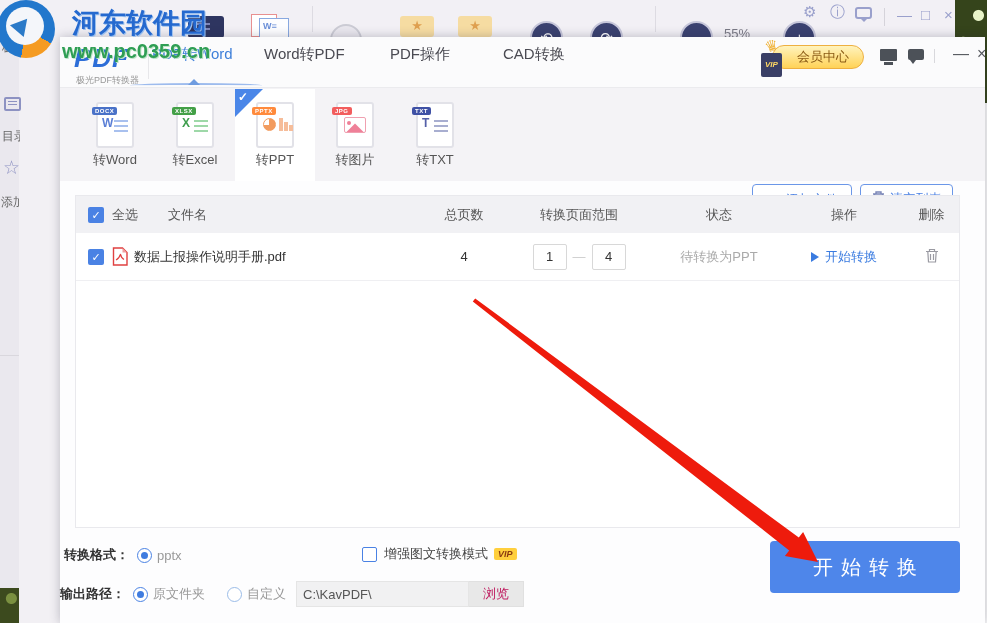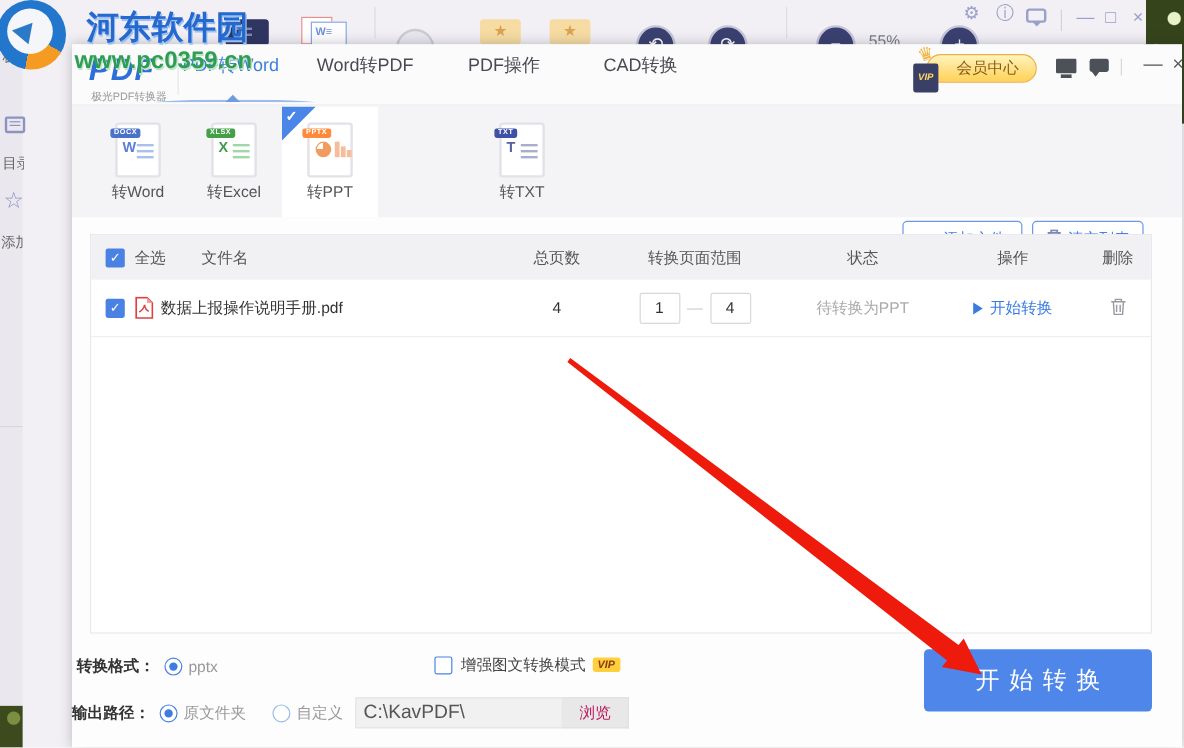--- a/index.html
+++ b/index.html
@@ -119,21 +119,21 @@
   .opt-label { color:#333; font-weight:bold; margin-right:8px; }
   .radio { width:15px; height:15px; border-radius:50%; background:#fff; margin-right:5px; position:relative; flex:none; }
   .radio.sel { border:1px solid #4a82e4; }
   .radio.sel::after { content:""; position:absolute; left:3px; top:3px; width:7px; height:7px; border-radius:50%; background:#3f7ce0; }
   .radio.unsel { border:1px solid #9bbce8; }
   .opt-grey { color:#999; margin-right:22px; }
   .enhance-group { position:absolute; left:302px; top:508px; display:flex; align-items:center; font-size:13px; }
   .cb-empty { width:15px; height:15px; border:1px solid #4a82e4; border-radius:2px; background:#fff; margin-right:7px; flex:none; }
   .enhance-label { color:#444; margin-right:6px; }
   .vip-mini { background:#ffcf3d; color:#8a3a10; font-size:9px; font-style:italic; font-weight:bold; padding:1px 4px; border-radius:2px; }
-  .path-input { width:173px; height:26px; background:#f1f1f2; border:1px solid #e5e5e5; color:#555; font-size:16px; padding:0 6px; font-family:"Liberation Sans",sans-serif; }
+  .path-input { width:173px; height:26px; background:#f1f1f2; border:1px solid #e5e5e5; color:#555; font-size:13px; padding:0 6px; font-family:"Liberation Sans",sans-serif; }
   .browse-btn { width:55px; height:26px; background:#e8e8e8; border:1px solid #e0e0e0; border-left:none; color:#be185d; font-size:13px; text-align:center; line-height:24px; }
   .convert-btn { position:absolute; left:710px; top:504px; width:190px; height:52px; background:#4e86ea; border-radius:4px; color:#fff; font-size:20px; text-align:center; line-height:52px; letter-spacing:8px; padding-left:8px; }
 
   
   .arrow-svg { position:absolute; left:0; top:0; width:987px; height:623px; z-index:50; pointer-events:none; }
   .wm { z-index:60; pointer-events:none; }
   .wm-logo { left:-3px; top:0; width:58px; height:58px; border-radius:50%;
     background: conic-gradient(from 120deg, #f59b22 0 70deg, #2277cc 0 360deg); }
   .wm-logo::after { content:""; position:absolute; left:9px; top:7px; width:38px; height:38px; border-radius:50%; background:#f4f6fa; }
   .wm-logo-arrow { position:absolute; left:16px; top:17px; width:0; height:0; z-index:2;
@@ -226,20 +226,27 @@
       <div class="ribbon"></div>
       <div class="ribbon-check">✓</div>
       <div class="doc-icon">
         <span class="doc-badge" style="background:#ff8a3c;">PPTX</span>
         <span class="ppt-pie"></span>
         <span class="ppt-bars"></span>
       </div>
       <div class="ftab-label">转PPT</div>
     </div>
 
+    <div class="ftab" style="left:255px;">
+      <div class="doc-icon">
+        <span class="doc-badge" style="background:#f25d5d;">JPG</span>
+        <span class="img-glyph"></span>
+      </div>
+      <div class="ftab-label">转图片</div>
+    </div>
 
     <div class="ftab" style="left:335px;">
       <div class="doc-icon">
         <span class="doc-badge" style="background:#3f51a5;">TXT</span>
         <span class="doc-letter" style="color:#5560a8;">T</span>
         <span class="doc-lines" style="background:#a8aed0;"></span>
       </div>
       <div class="ftab-label">转TXT</div>
     </div>
 

